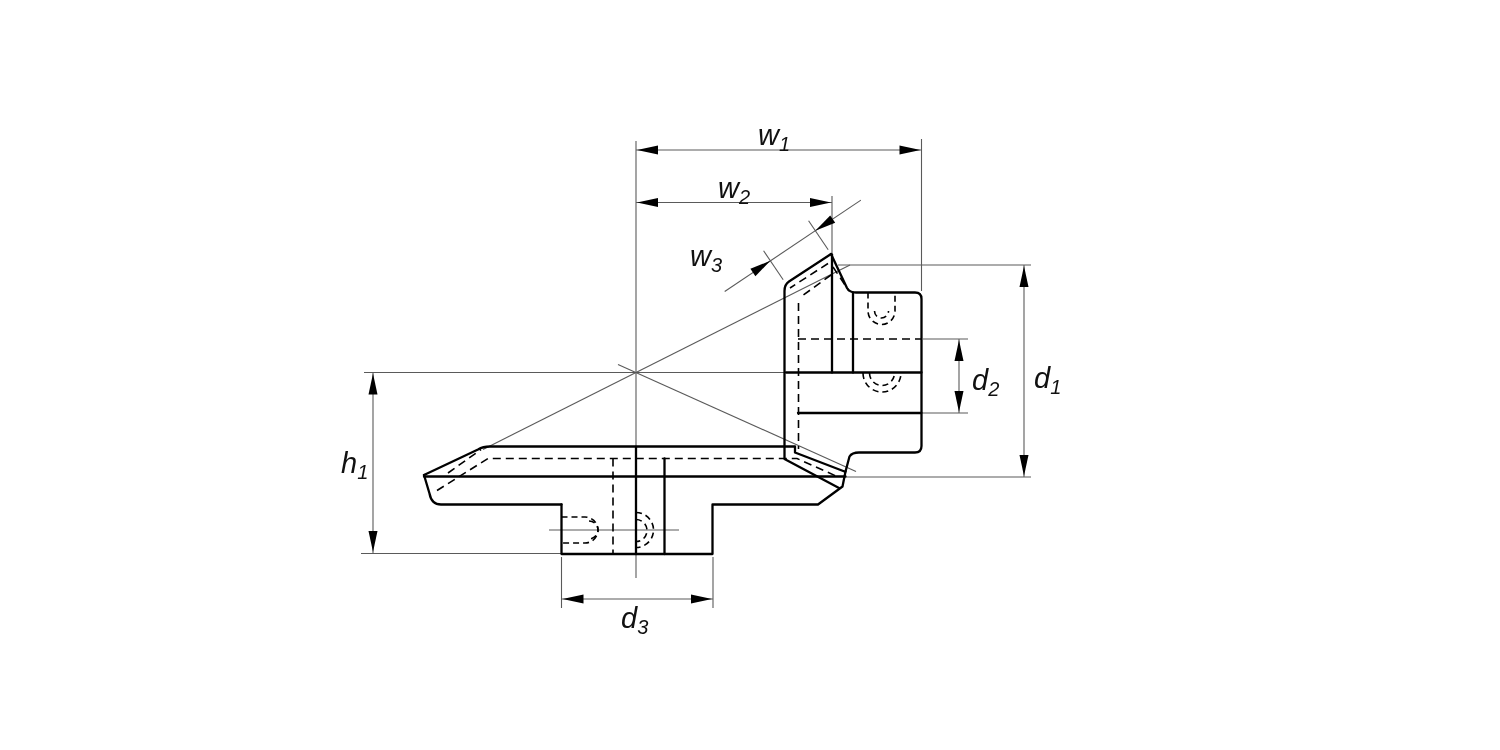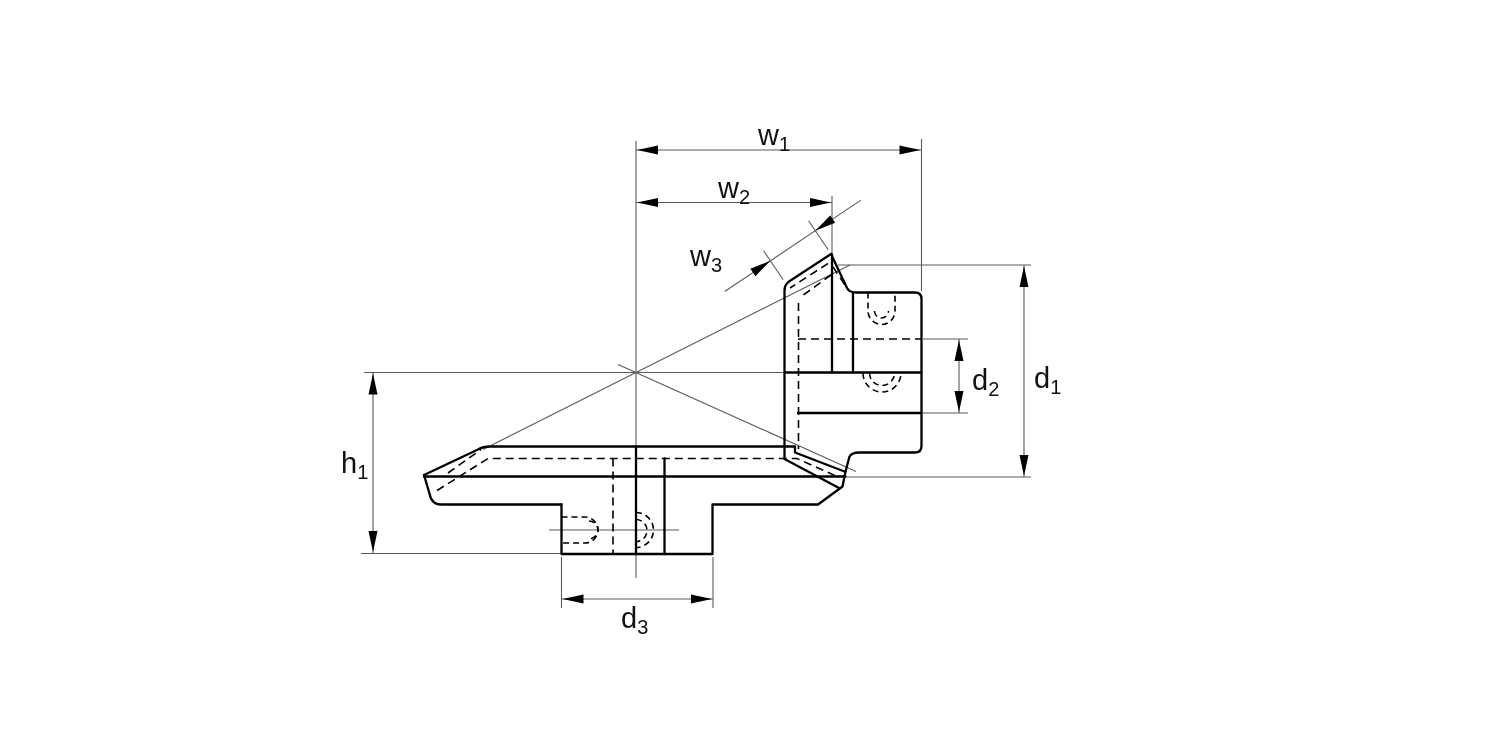--- a/index.html
+++ b/index.html
@@ -7,20 +7,21 @@
     padding: 0;
     background: #ffffff;
     font-family: "Liberation Sans", sans-serif;
   }
   .canvas {
     position: relative;
     width: 1500px;
     height: 750px;
     background: #ffffff;
     overflow: hidden;
+    font-style: italic;
   }
   svg { display: block; }
   
   .ol {
     fill: none;
     stroke: #000000;
     stroke-width: 2.3;
     stroke-linejoin: round;
     stroke-linecap: round;
   }

